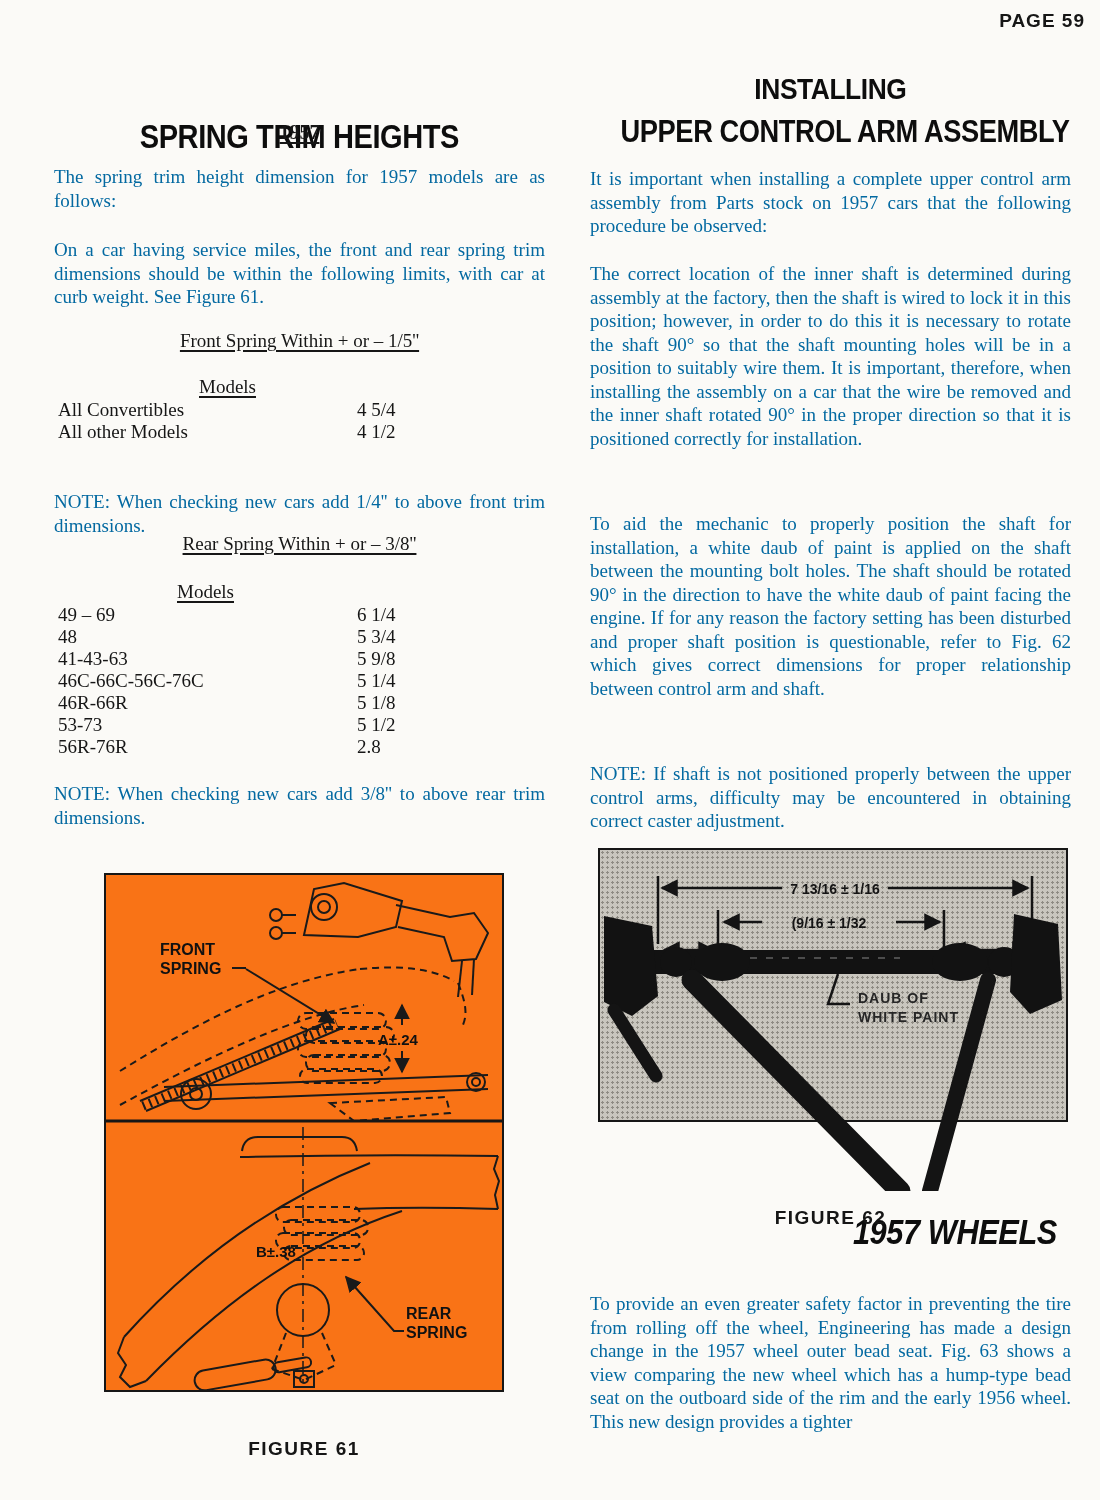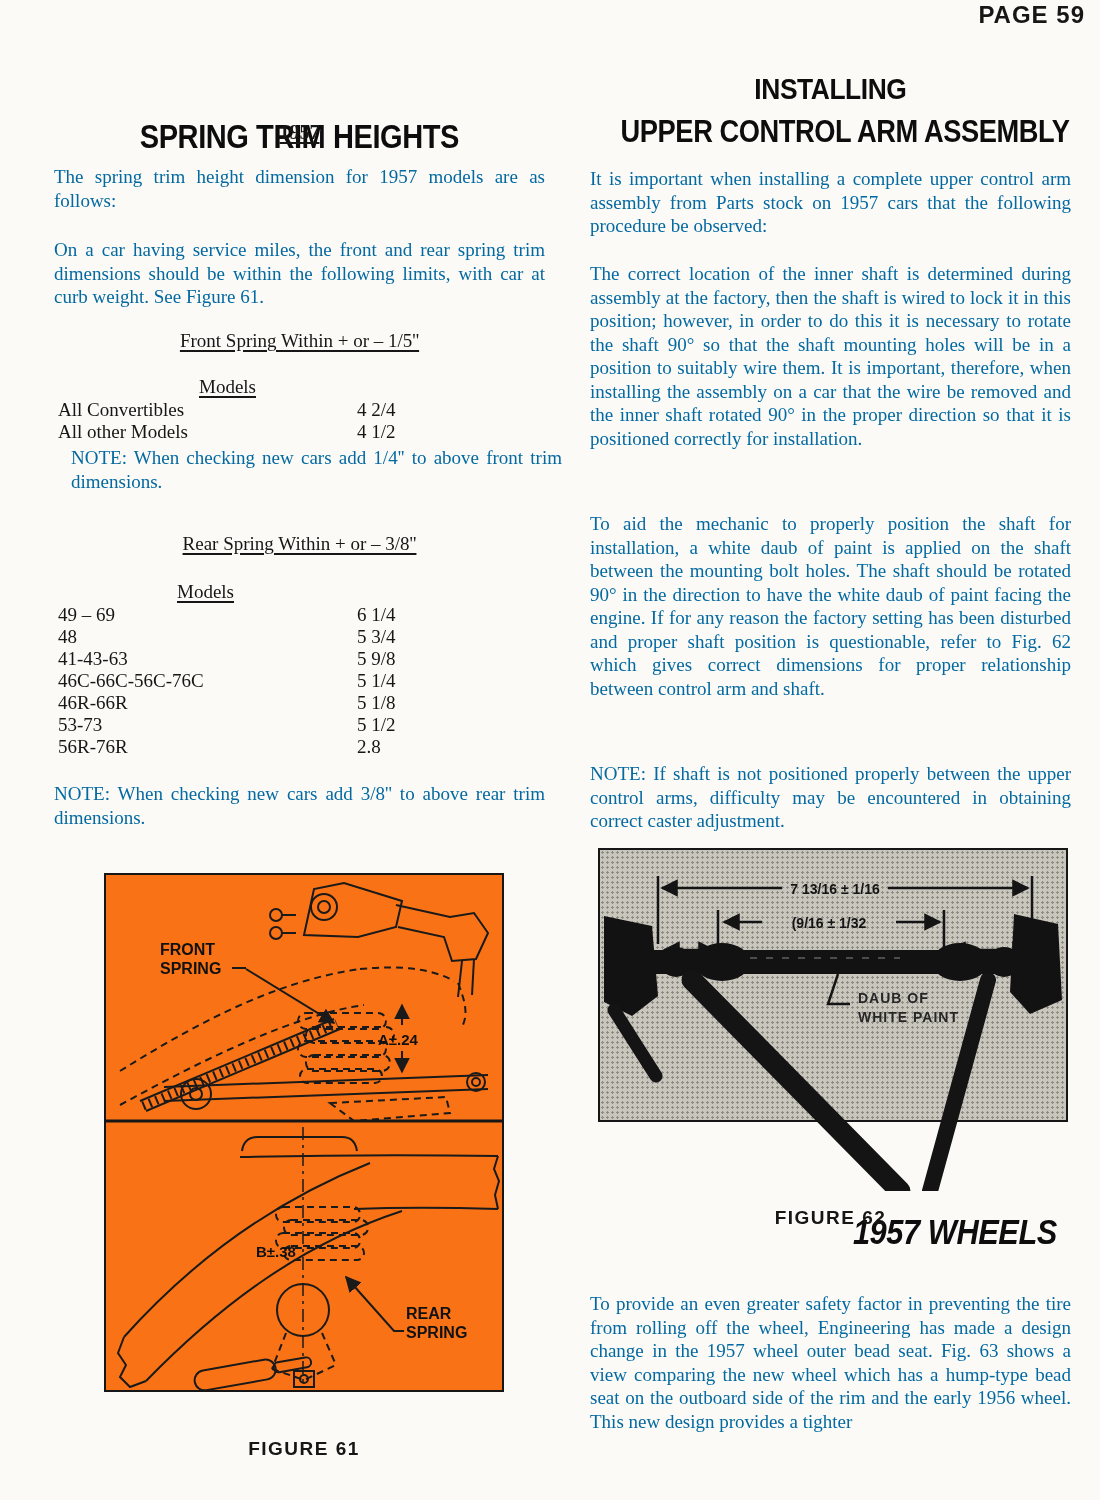--- a/index.html
+++ b/index.html
@@ -24,23 +24,23 @@
   .gothic {
     font-family:"Liberation Sans", sans-serif;
     font-weight:bold;
     color:#0d0d0d;
   }
   .condensed { display:inline-block; transform:scaleX(0.88); transform-origin:center; }
   .center { text-align:center; width:100%; }
   .underline { text-decoration:underline; text-underline-offset:3px; text-decoration-thickness:1.5px; }
 
   .page-num {
-    position:absolute; top:1px; left:955px; width:130px;
+    position:absolute; top:10px; left:955px; width:130px;
     font-family:"Liberation Sans", sans-serif; font-weight:bold;
-    font-size:24px; letter-spacing:1px; text-align:right;
+    font-size:19px; letter-spacing:1px; text-align:right;
   }
 
   .col { position:absolute; top:0; height:1500px; }
   .col.left  { left:54px;  width:491px; }
   .col.right { left:590px; width:481px; }
 
   .h-main { position:absolute; font-size:33px; letter-spacing:-0.5px; white-space:nowrap; }
   .h-sub  { position:absolute; font-size:20px; font-weight:bold; }
 
   
@@ -93,27 +93,27 @@
       <span class="underline">1957</span>
     </div>
 
     <p class="para" style="top:165px; width:491px;">The spring trim height dimension for 1957 models are as follows:</p>
     <p class="para" style="top:238px; width:491px;">On a car having service miles, the front and rear spring trim dimensions should be within the following limits, with car at curb weight. See Figure 61.</p>
 
     <div class="tbl-title underline" style="top:330px;">Front Spring Within + or – 1/5''</div>
     <div class="tbl-head underline" style="top:376px; left:145px;">Models</div>
     <div class="tbl-row" style="top:399px;">
       <span class="model">All Convertibles</span>
-      <span class="val">4 2/4</span>
+      <span class="val">4 5/4</span>
     </div>
     <div class="tbl-row" style="top:421px;">
       <span class="model">All other Models</span>
       <span class="val">4 1/2</span>
     </div>
-    <p class="para" style="top:446px; width:491px;margin-left:17px;">NOTE:  When checking new cars add 1/4'' to above front trim dimensions.</p>
+    <p class="para" style="top:490px; width:491px;">NOTE:  When checking new cars add 1/4'' to above front trim dimensions.</p>
 
     <div class="tbl-title underline" style="top:533px;">Rear Spring Within + or – 3/8''</div>
     <div class="tbl-head underline" style="top:581px; left:123px;">Models</div>
     <div class="tbl-row" style="top:604px;">
       <span class="model">49 – 69</span>
       <span class="val">6 1/4</span>
     </div>
     <div class="tbl-row" style="top:626px;">
       <span class="model">48</span>
       <span class="val">5 3/4</span>

